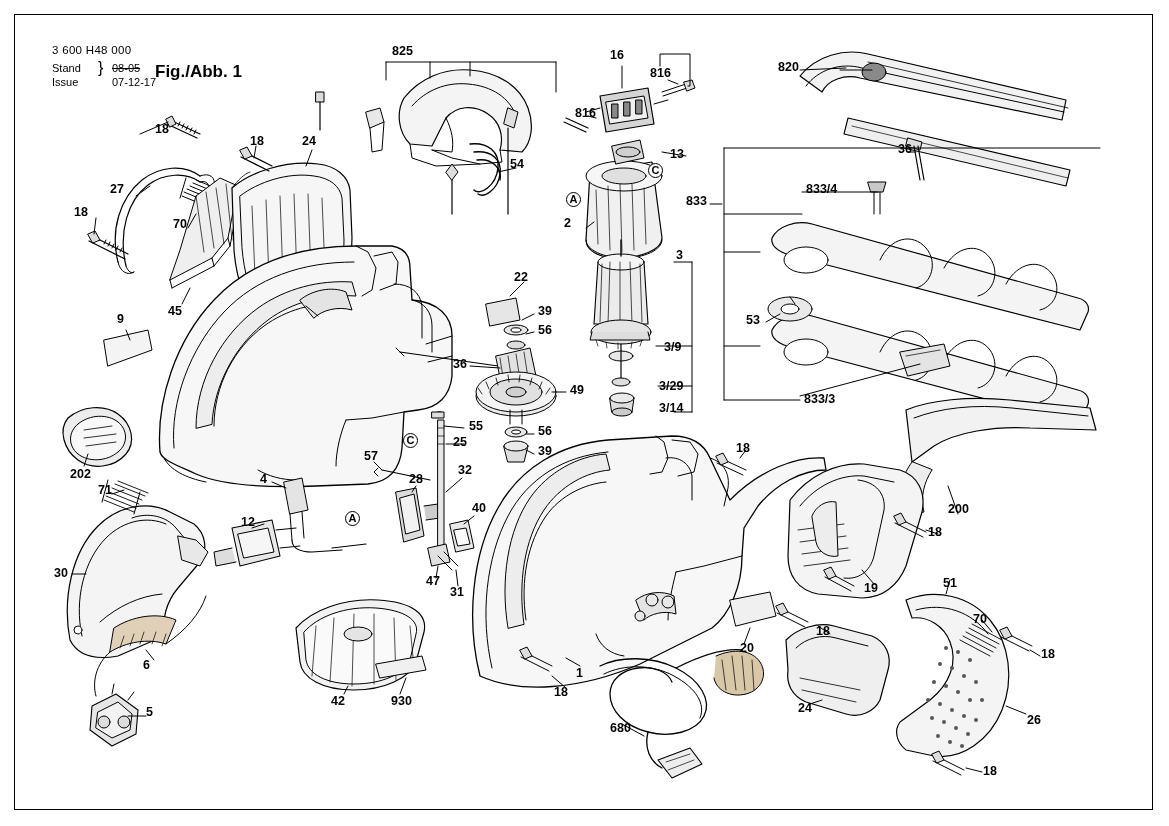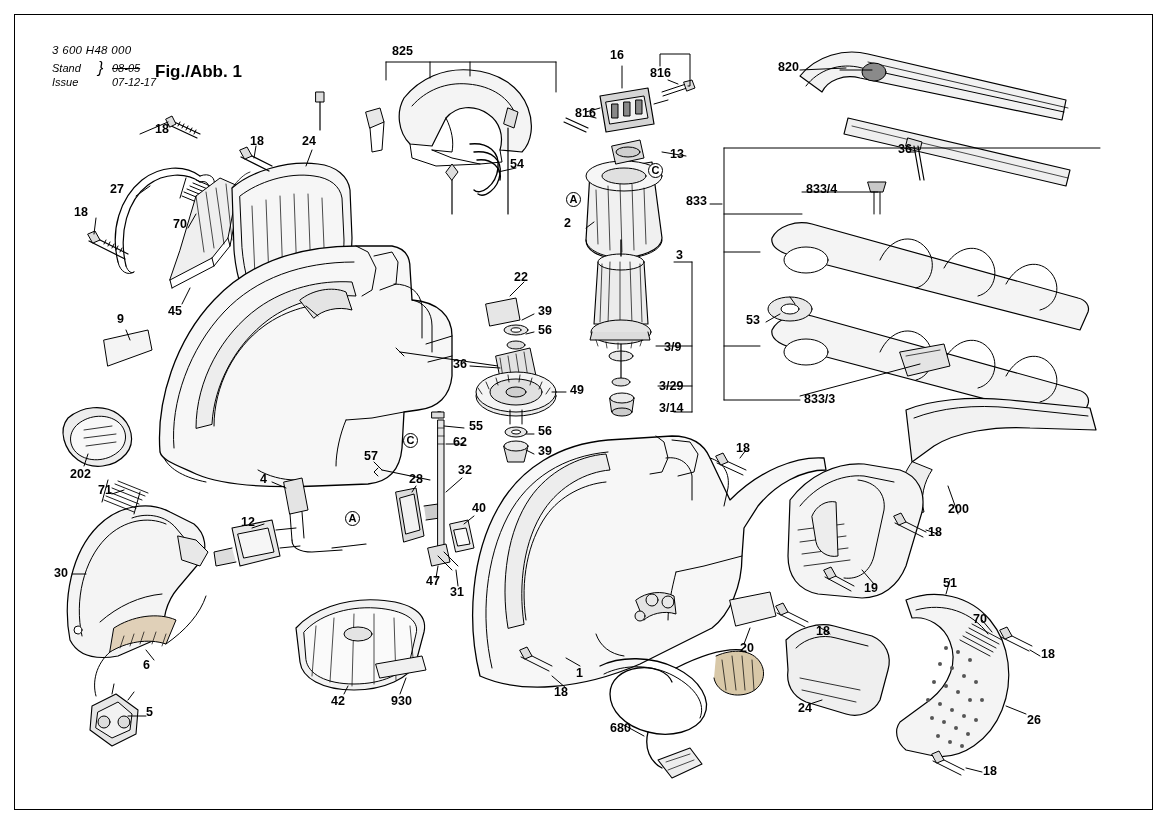--- a/index.html
+++ b/index.html
@@ -24,21 +24,20 @@
     width: 1139px;
     height: 796px;
     border: 1px solid #000;
     box-sizing: border-box;
   }
   .meta {
     position: absolute;
     font-size: 11px;
     color: #000;
     white-space: pre;
-    font-style: italic;
   }
   .meta-partno { left: 52px; top: 44px; font-size: 11.5px; letter-spacing: 0.3px;}
   .meta-stand  { left: 52px; top: 62px; }
   .meta-issue  { left: 52px; top: 76px; }
   .meta-brace  { left: 98px; top: 60px; font-size: 16px; line-height: 1; }
   .meta-standdate { left: 112px; top: 62px; }
   .meta-standdate .strike { text-decoration: line-through; }
   .meta-issuedate { left: 112px; top: 76px; }
   .fig-label {
     position: absolute;
@@ -503,21 +502,21 @@
   <div class="num" style="left:538px; top:304px;">39</div>
   <div class="num" style="left:538px; top:323px;">56</div>
   <div class="num" style="left:453px; top:357px;">36</div>
   <div class="num" style="left:664px; top:340px;">3/9</div>
   <div class="num" style="left:659px; top:379px;">3/29</div>
   <div class="num" style="left:570px; top:383px;">49</div>
   <div class="num" style="left:659px; top:401px;">3/14</div>
   <div class="num" style="left:804px; top:392px;">833/3</div>
   <div class="num" style="left:746px; top:313px;">53</div>
   <div class="num" style="left:453px; top:419px;padding-left:16px;">55</div>
-  <div class="num" style="left:453px; top:435px;">62</div>
+  <div class="num" style="left:453px; top:435px;">25</div>
   <div class="num" style="left:538px; top:424px;">56</div>
   <div class="num" style="left:538px; top:444px;">39</div>
   <div class="num" style="left:70px;  top:467px;">202</div>
   <div class="num" style="left:98px;  top:483px;">71</div>
   <div class="num" style="left:260px; top:472px;">4</div>
   <div class="num" style="left:364px; top:449px;text-align:center;">57</div>
   <div class="num" style="left:409px; top:472px;">28</div>
   <div class="num" style="left:458px; top:463px;">32</div>
   <div class="num" style="left:472px; top:501px;">40</div>
   <div class="num" style="left:241px; top:515px;">12</div>

